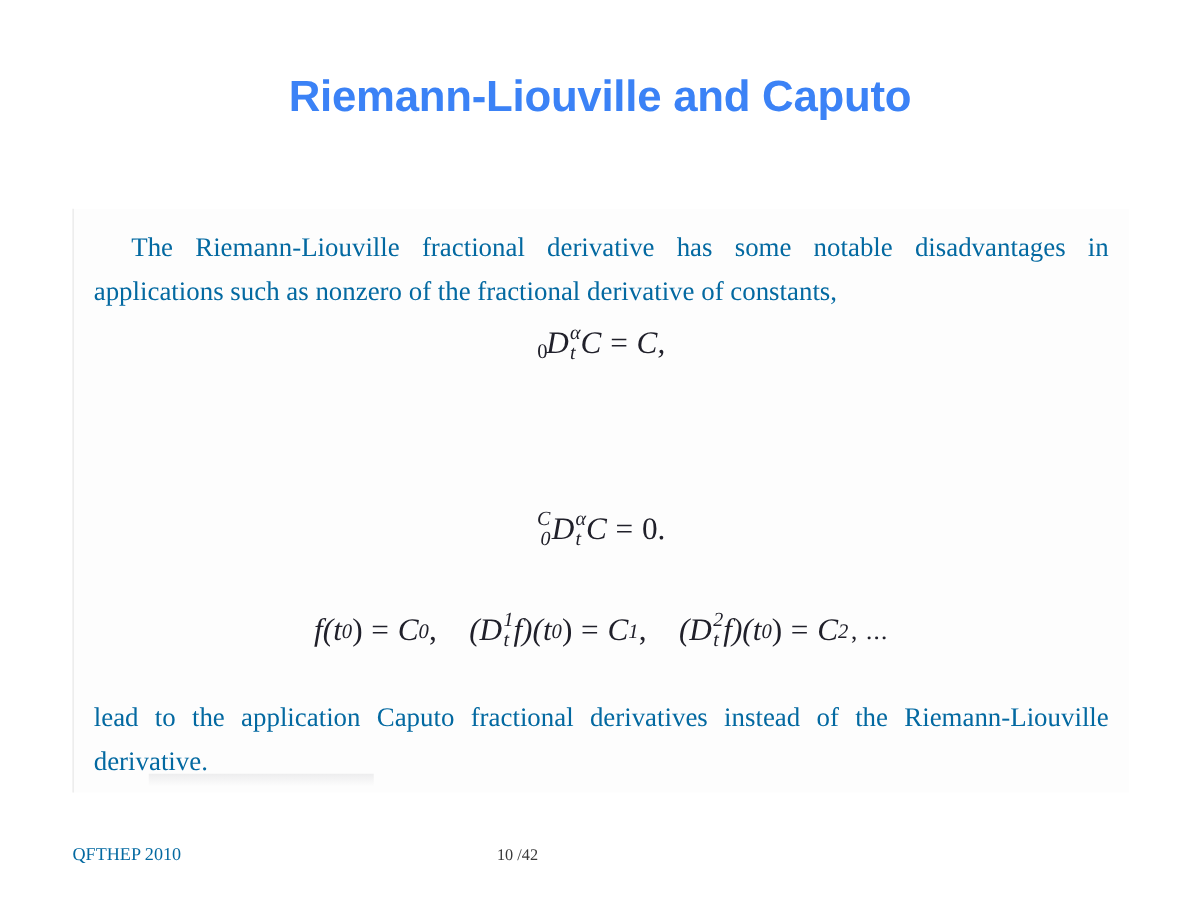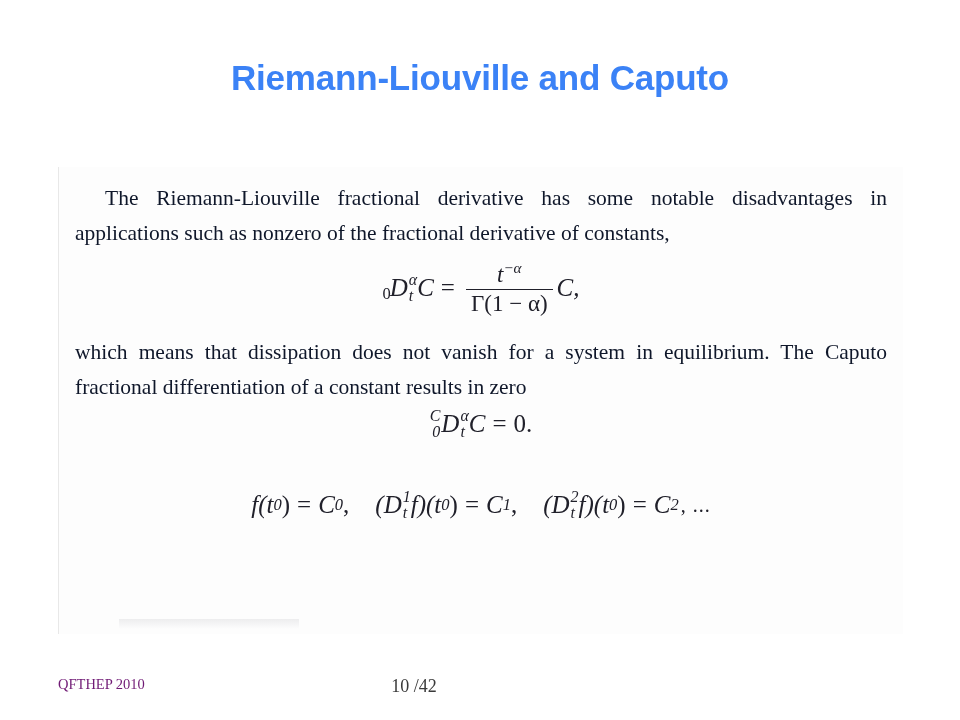--- a/index.html
+++ b/index.html
@@ -38,21 +38,21 @@
     height: 467px;
     background: #fdfdfd;
     border-left: 1px solid #e8e8e8;
     font-family: "Liberation Serif", serif;
     color: #1b1b22;
   }
 
   .para {
     font-size: 21.5px;
     line-height: 1.62;
-    color: #0f172a;
+    color: #0369a1;
     text-align: justify;
     text-justify: inter-word;
   }
 
   .p1 {
     position: absolute;
     left: 16px;
     top: 14px;
     width: 812px;
     text-indent: 30px;
@@ -171,30 +171,30 @@
     height: 10px;
     background: linear-gradient(to bottom, rgba(120,120,130,0.12), rgba(255,255,255,0));
   }
 
   
   .footer-left {
     position: absolute;
     left: 58px;
     top: 676px;
     font-size: 14.5px;
-    color: #701a75;
+    color: #0369a1;
     font-family: "Liberation Serif", serif;
   }
   .footer-center {
     position: absolute;
     left: 0;
     width: 828px;
     top: 676px;
     text-align: center;
-    font-size: 18px;
+    font-size: 13px;
     color: #3a3a3a;
     font-family: "Liberation Serif", serif;
   }
 </style>
 </head>
 <body>
 
 <div class="slide-title">Riemann-Liouville and Caputo</div>
 
 <div class="scan">
@@ -208,34 +208,24 @@
         <span class="mi">D</span>
         <span class="dstack">
           <span>α</span>
           <span>t</span>
         </span>
       </span>
       <span class="mi">C</span>
       <span class="sp-sm"></span>
       <span class="mup">=</span>
       <span class="sp-sm"></span>
-      <span class="frac">
-        <span class="num">
-          <span class="mi">t</span><span class="sup">−α</span>
-        </span>
-        <span class="bar"></span>
-        <span class="den">
-          <span class="mup">Γ</span><span class="mup">(1 − α)</span>
-        </span>
-      </span>
       <span class="mi">C,</span>
     </span>
   </div>
 
-  <div class="para p2">which means that dissipation does not vanish for a system in equilibrium. The Caputo fractional differentiation of a constant results in zero</div>
 
   <div class="eq eq2">
     <span class="mathrow">
       <span class="dop">
         <span class="prestack">
           <span>C</span>
           <span>0</span>
         </span>
         <span class="mi">D</span>
         <span class="dstack">
@@ -292,18 +282,19 @@
         <span class="mup">)</span>
       <span class="sp-sm"></span>
         <span class="mup">=</span>
         <span class="sp-sm"></span>
       <span class="mi">C</span>
         <span class="sub">2</span>
         <span class="mup ellip">, ...</span>
     </span>
   </div>
 
+  <div class="para p4">lead to the application Caputo fractional derivatives instead of the Riemann-Liouville derivative.</div>
 
   <div class="scan-artifact"></div>
 </div>
 
 <div class="footer-left">QFTHEP 2010</div>
 <div class="footer-center">10 /42</div>
 
 </body></html>

